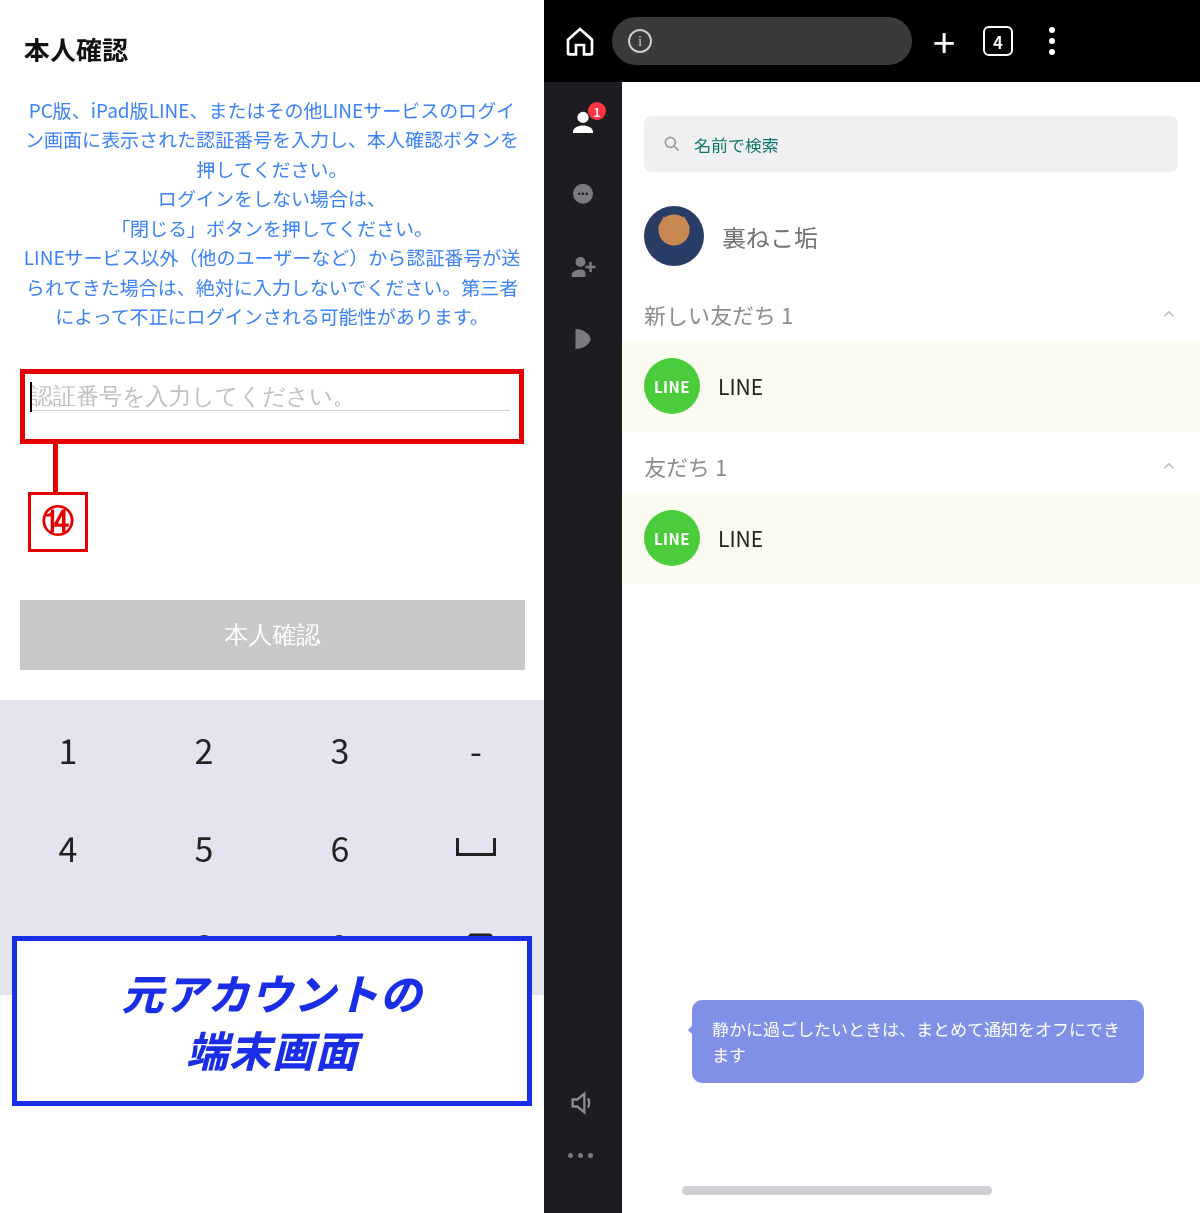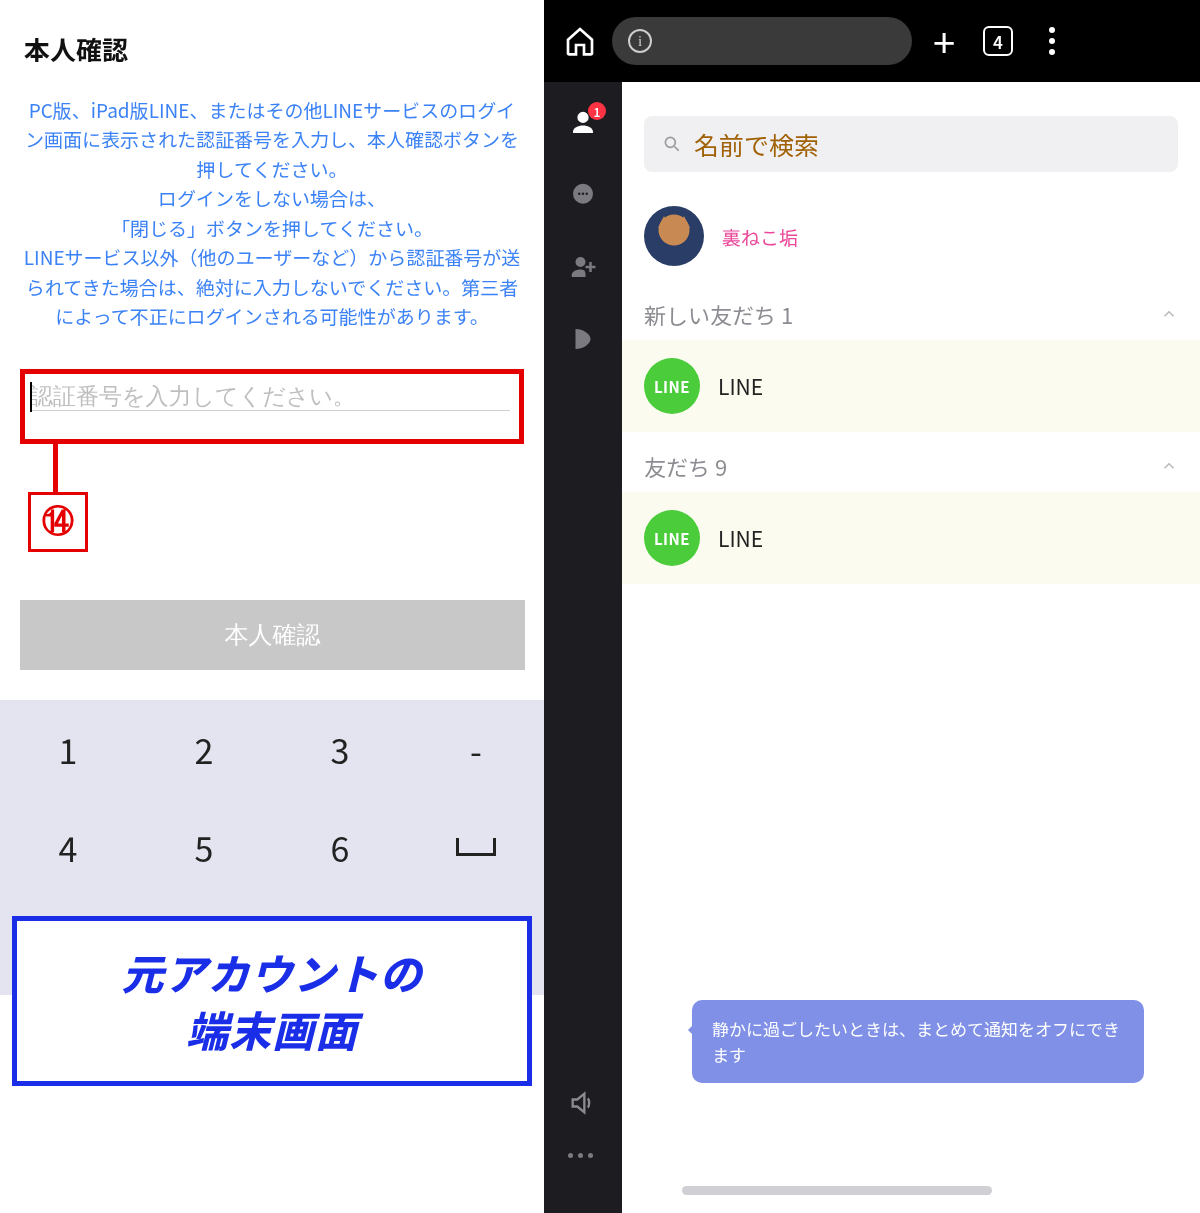--- a/index.html
+++ b/index.html
@@ -26,21 +26,21 @@
   
   .keypad { position:absolute; left:0; top:700px; width:544px; height:295px; background:#e3e4ef; }
   .krow { display:flex; height:98px; }
   .key { flex:1; display:flex; align-items:center; justify-content:center; font-size:34px; color:#222; position:relative;}
   .key .pill { position:absolute; width:116px; height:78px; background:#fdfdff; border-radius:42px; z-index:-1;}
   .key.side .pill { background:#d9daec; }
   .key.del .pill { background:#f7d3e3; }
   .key.del svg { width:40px; height:40px; }
   .key.space .sp { width:40px; height:18px; border:3px solid #222; border-top:none;}
 
-  .blue-box { position:absolute; left:12px; top:916px; width:520px; height:170px; border:5px solid #1a2ee8; background:#fff; display:flex; align-items:center; justify-content:center;}
+  .blue-box { position:absolute; left:12px; top:936px; width:520px; height:170px; border:5px solid #1a2ee8; background:#fff; display:flex; align-items:center; justify-content:center;}
   .blue-box div { color:#1a2ee8; font-size:42px; font-weight:800; text-align:center; line-height:1.35; font-style:italic; letter-spacing:1px;}
 
   
   .right { width:656px; height:100%; position:relative; background:#fff; }
   .topbar { height:82px; background:#000; display:flex; align-items:center; padding:0 14px; gap:10px;}
   .tb-icon { width:44px; height:44px; display:flex; align-items:center; justify-content:center; color:#fff;}
   .tb-icon svg { width:32px; height:32px; stroke:#fff; fill:none; stroke-width:2;}
   .url-pill { flex:0 0 auto; width:300px; height:48px; background:#3a3a3a; border-radius:26px; display:flex; align-items:center; padding:0 16px; gap:10px; color:#e5e5e5; font-size:20px; overflow:hidden; white-space:nowrap;}
   .url-pill .info { width:24px; height:24px; border:2px solid #ccc; border-radius:50%; display:flex; align-items:center; justify-content:center; font-size:15px; color:#ccc; font-family:serif;}
   .tabcount { width:30px; height:30px; border:2.5px solid #fff; border-radius:6px; display:flex; align-items:center; justify-content:center; color:#fff; font-size:17px; font-weight:600;}
@@ -51,28 +51,28 @@
   .content { position:absolute; left:0; top:82px; right:0; bottom:0; display:flex;}
   .sidebar { width:78px; background:#1d1d21; display:flex; flex-direction:column; align-items:center; padding-top:26px; gap:42px; position:relative;}
   .sb-icon { width:30px; height:30px; color:#7a7a80; position:relative;}
   .sb-icon.active { color:#fff;}
   .sb-icon svg { width:100%; height:100%; fill:currentColor;}
   .badge { position:absolute; top:-6px; right:-8px; width:18px; height:18px; background:#ff3344; border-radius:50%; color:#fff; font-size:12px; display:flex; align-items:center; justify-content:center; font-weight:600;}
   .sb-bottom { position:absolute; bottom:30px; left:0; right:0; display:flex; flex-direction:column; align-items:center; gap:34px;}
   .hdots { display:flex; gap:5px;} .hdots i{width:5px;height:5px;background:#7a7a80;border-radius:50%;}
 
   .main { flex:1; background:#fff; position:relative;}
-  .search { margin:34px 22px 20px 22px; height:56px; background:#f0f0f2; border-radius:8px; display:flex; align-items:center; padding:0 18px; gap:12px; color:#a16207; font-size:25px;}
+  .search { margin:34px 22px 20px 22px; height:56px; background:#f0f0f2; border-radius:8px; display:flex; align-items:center; padding:0 18px; gap:12px; color:#0f766e; font-size:17px;}
   .search svg{width:20px;height:20px;stroke:#9a9a9f;fill:none;stroke-width:2;}
 
   .profile-row { display:flex; align-items:center; padding:14px 22px; gap:18px;}
   .avatar-cat { width:60px; height:60px; border-radius:50%; background:radial-gradient(circle at 50% 40%, #c88a52 0 32%, #2a3d66 34% 100%); position:relative; overflow:hidden;}
   .avatar-cat::before{content:"";position:absolute;left:14px;top:10px;width:12px;height:12px;background:#c88a52;clip-path:polygon(50% 0,100% 100%,0 100%);} 
   .avatar-cat::after{content:"";position:absolute;right:14px;top:10px;width:12px;height:12px;background:#c88a52;clip-path:polygon(50% 0,100% 100%,0 100%);} 
-  .profile-name{font-size:19px;color:#ec4899;}
+  .profile-name{font-size:24px;color:#737373;}
 
   .sect { padding:18px 22px 10px 22px; display:flex; align-items:center; justify-content:space-between; color:#8c8c92; font-size:22px;}
   .sect svg{width:18px;height:18px;stroke:#b8b8be;fill:none;stroke-width:2;}
 
   .friend-row{ background:#fbfbef; padding:18px 22px; display:flex; align-items:center; gap:18px;}
   .line-icn{width:56px;height:56px;border-radius:50%;background:#4bcc3a;display:flex;align-items:center;justify-content:center;color:#fff;font-size:15px;font-weight:700;letter-spacing:0.5px;}
   .friend-name{font-size:21px;color:#222;}
 
   .tooltip { position:absolute; left:70px; bottom:130px; width:452px; background:#7f90e6; color:#fff; font-size:17px; padding:16px 20px; border-radius:10px; line-height:1.5;}
   .tooltip::before{content:"";position:absolute;left:-12px;top:22px;border:8px solid transparent;border-right-color:#7f90e6;}
@@ -258,21 +258,21 @@
           <svg viewBox="0 0 24 24">
               <path d="M6 15l6-6 6 6"></path>
             </svg>
         </div>
         <div class="friend-row">
           <div class="line-icn">LINE</div>
           <div class="friend-name">LINE</div>
         </div>
 
         <div class="sect">
-          <span>友だち 9</span>
+          <span>友だち 1</span>
           <svg viewBox="0 0 24 24">
               <path d="M6 15l6-6 6 6"></path>
             </svg>
         </div>
         <div class="friend-row">
           <div class="line-icn">LINE</div>
           <div class="friend-name">LINE</div>
         </div>
 
         <div class="tooltip">

